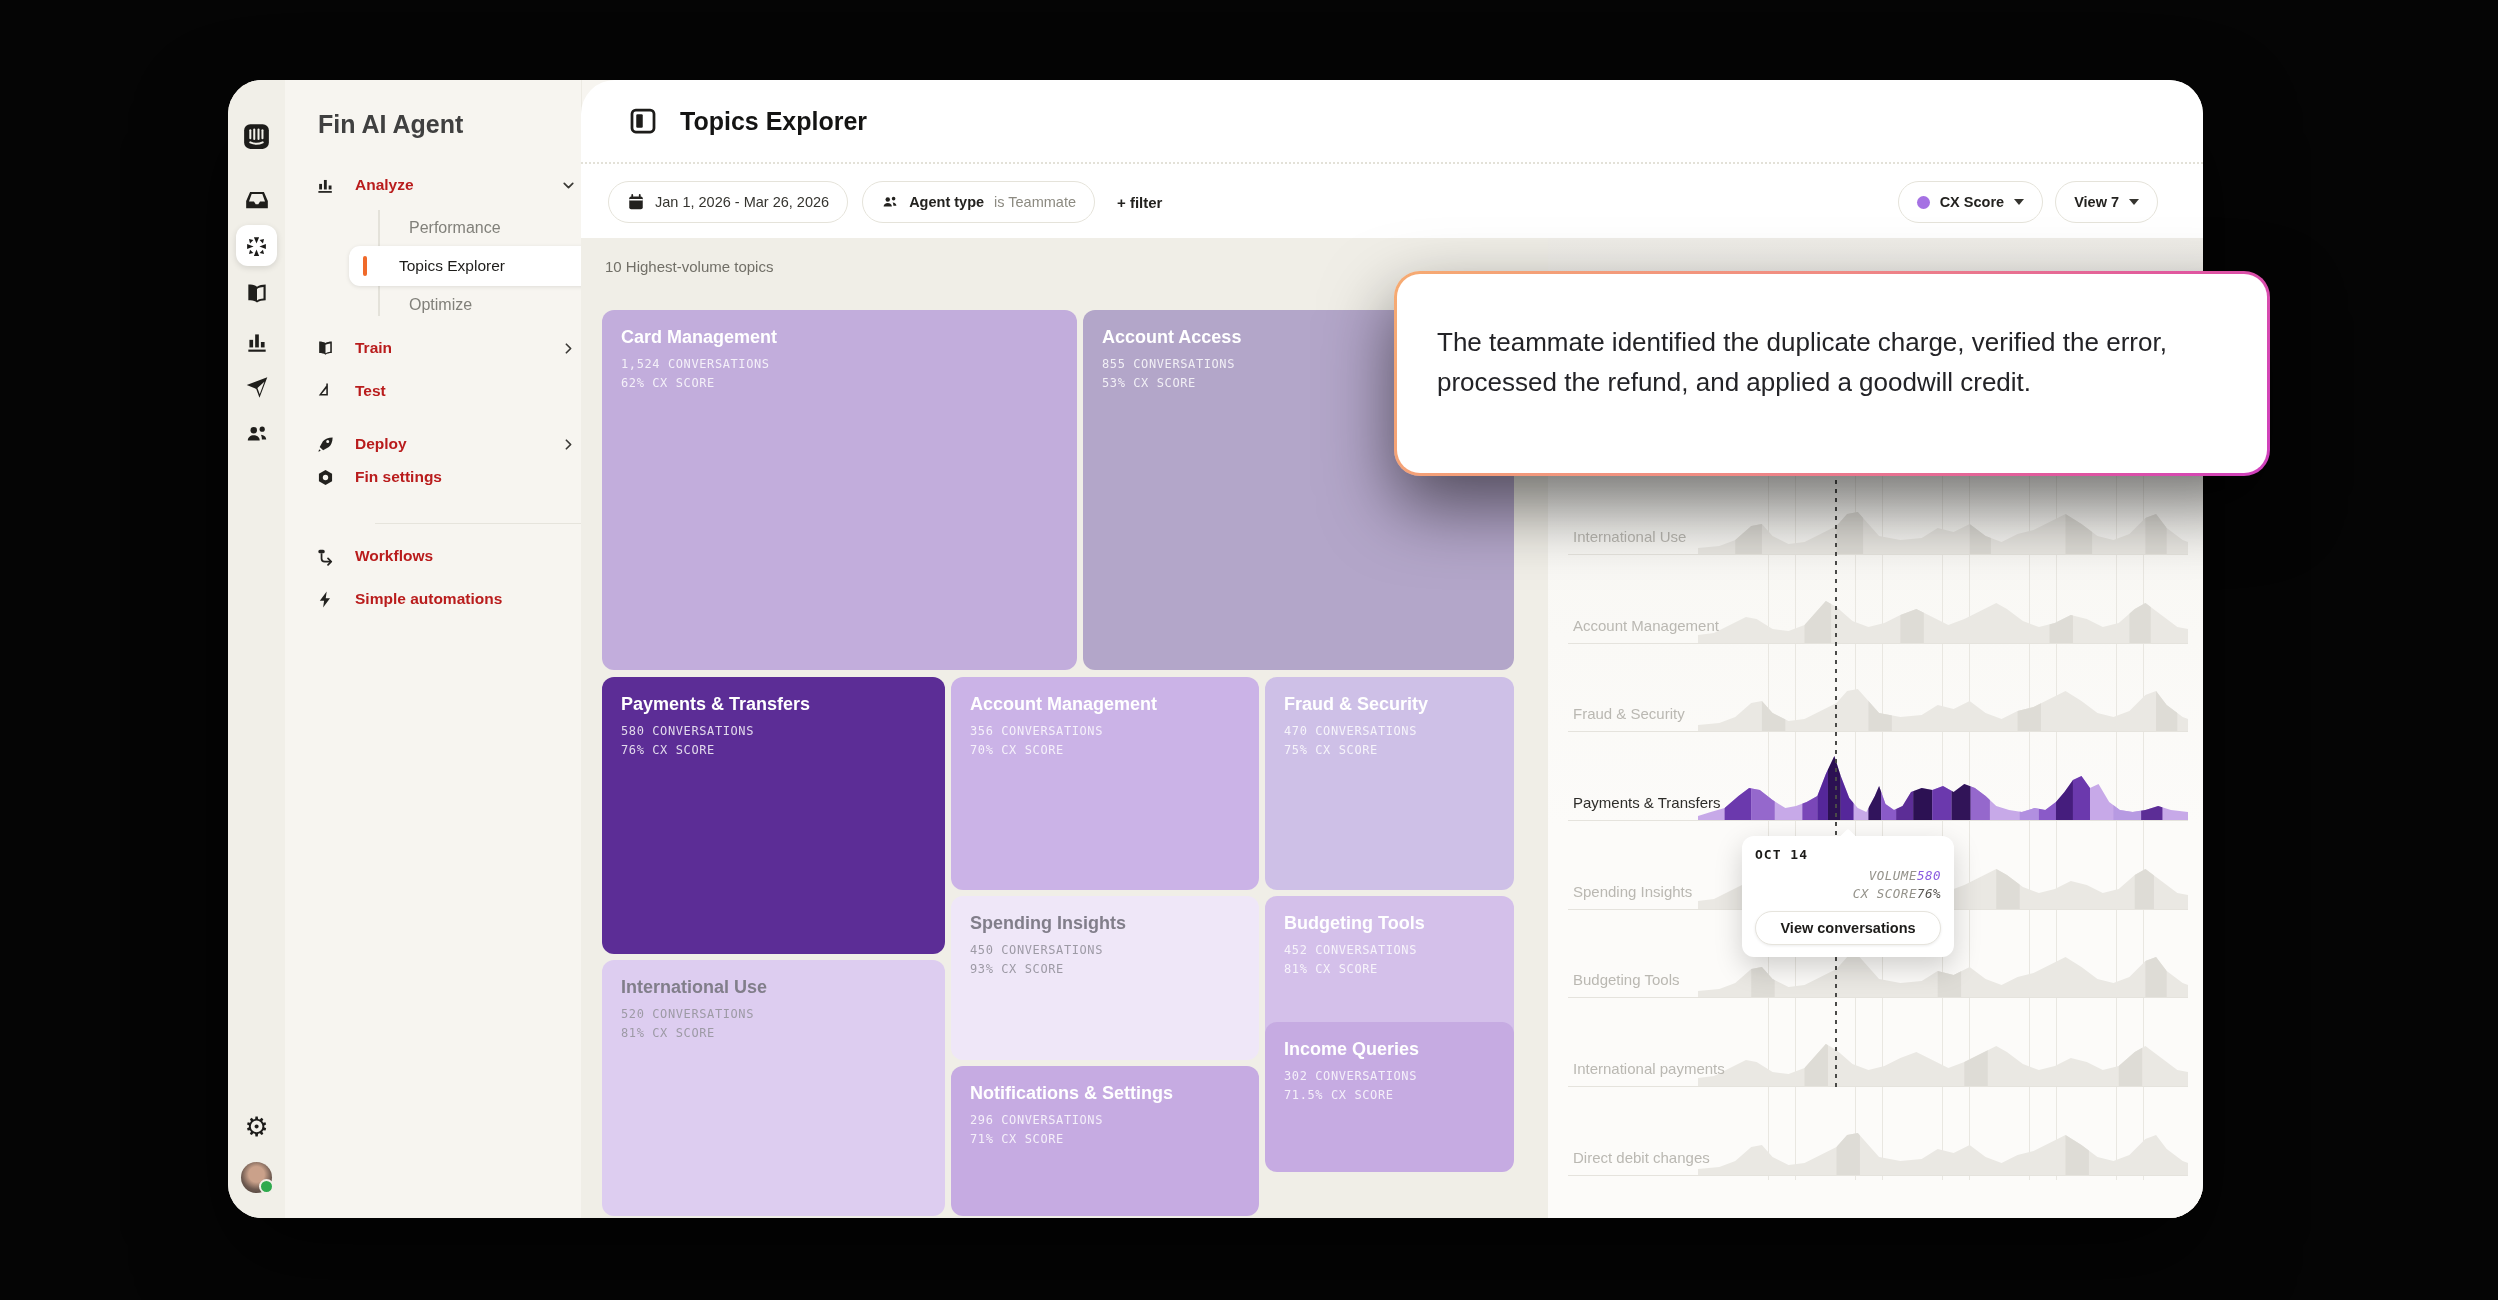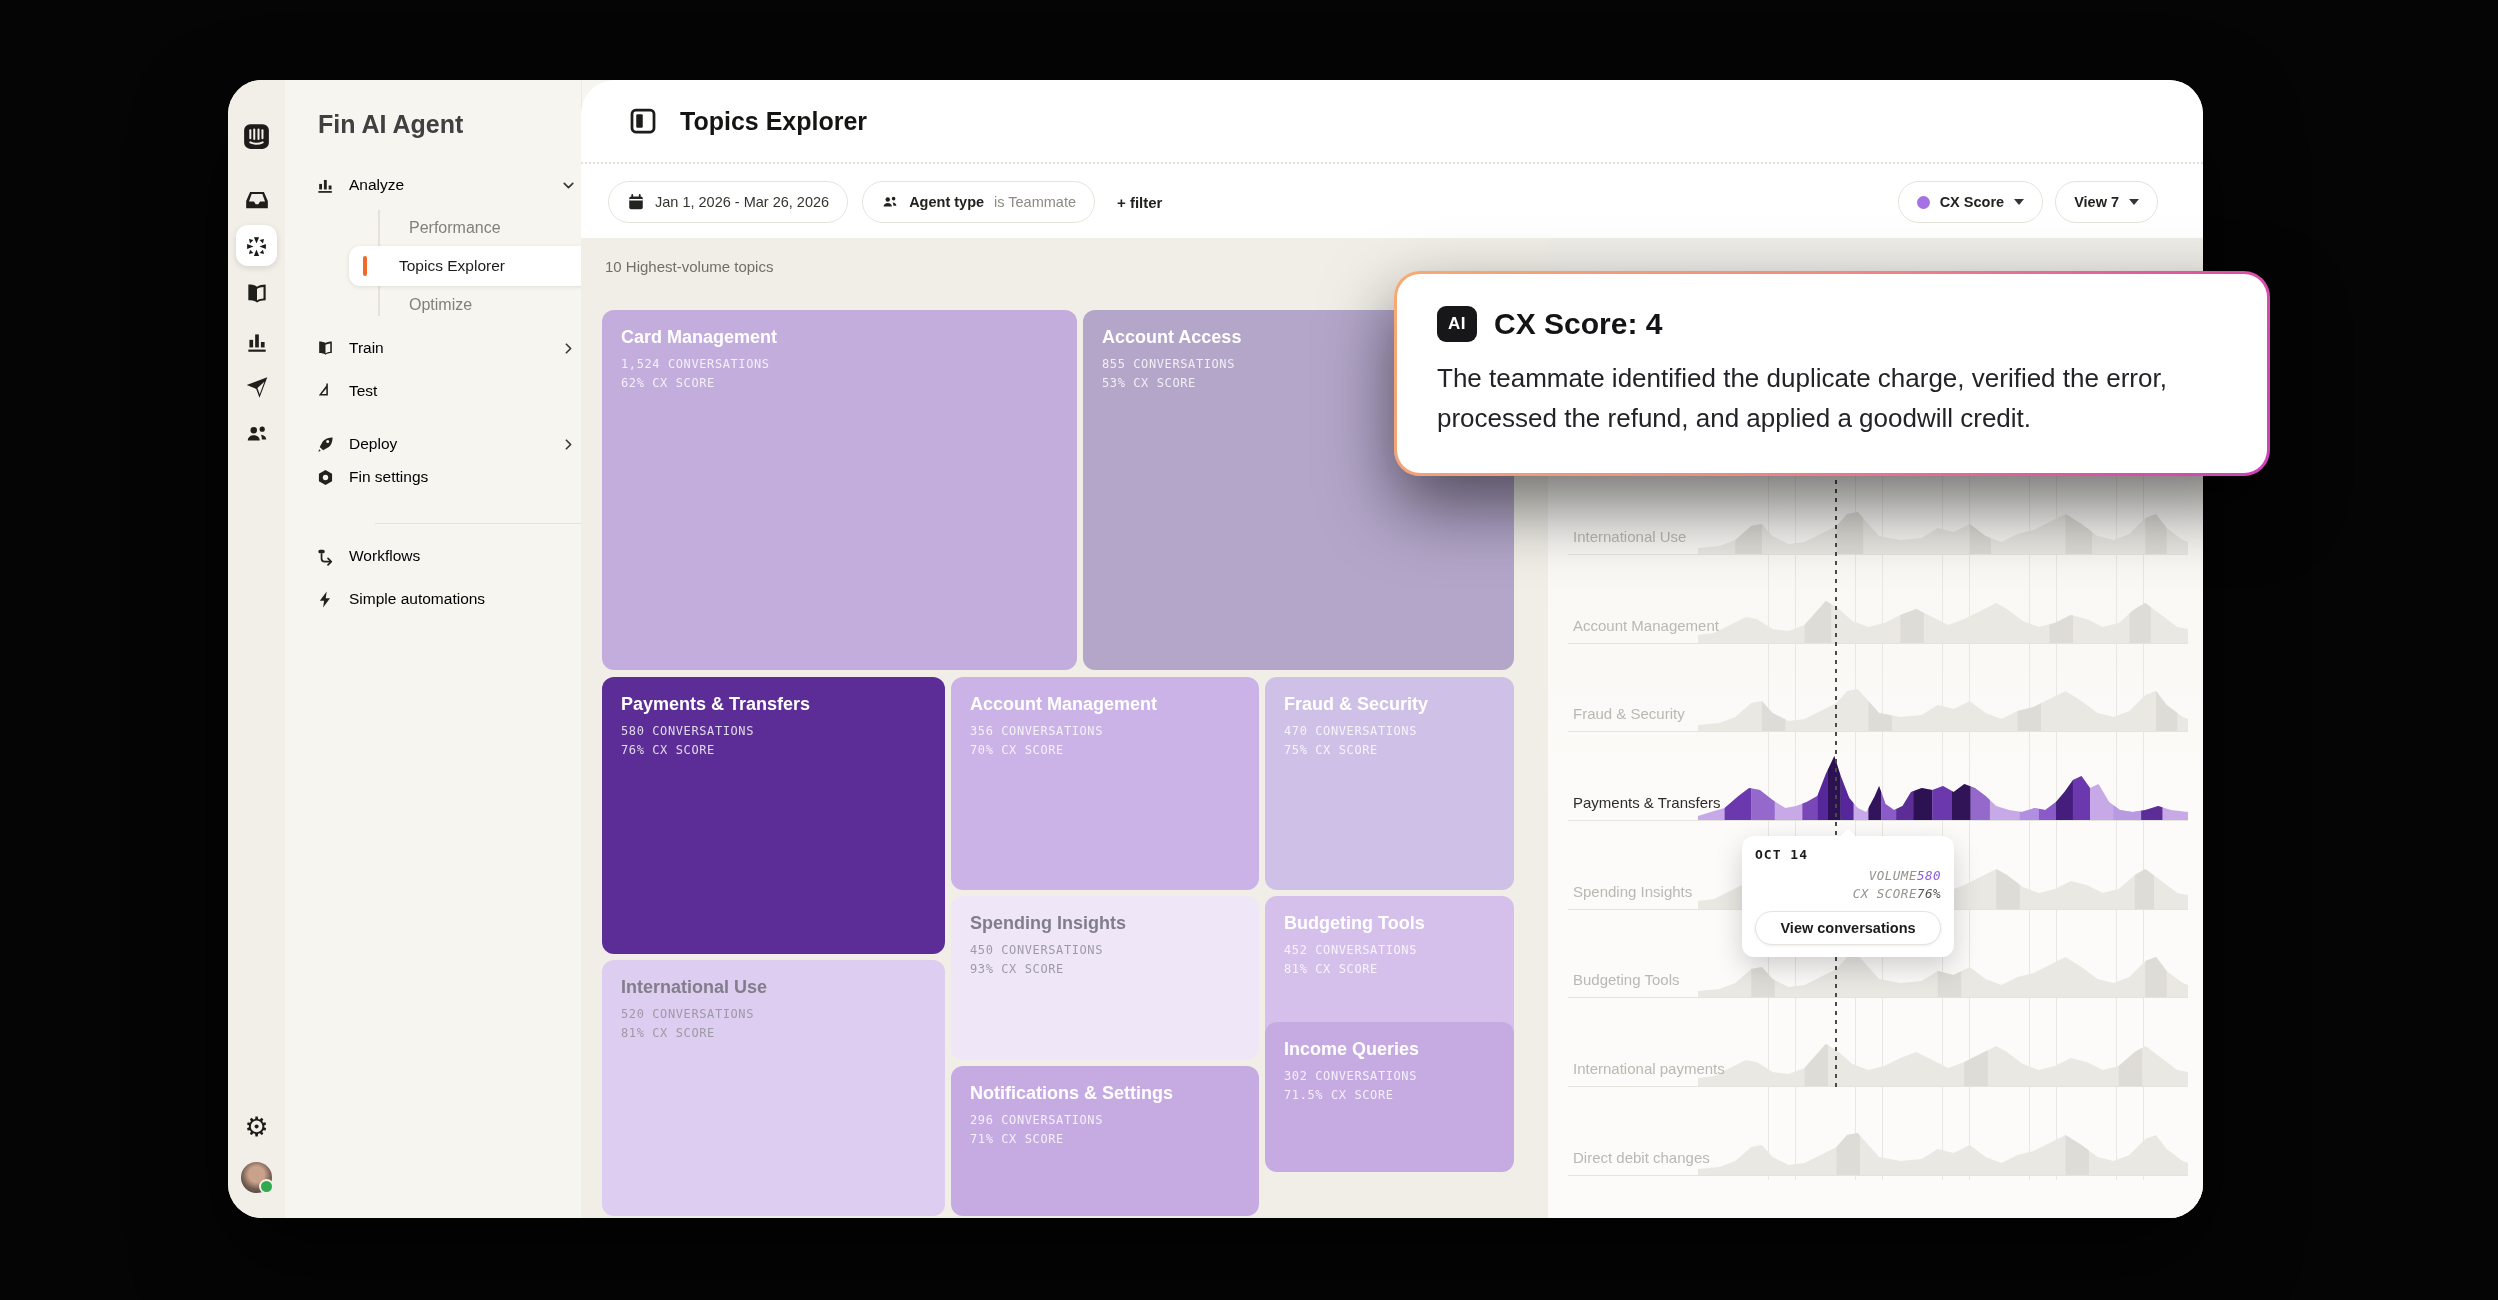--- a/index.html
+++ b/index.html
@@ -16,21 +16,21 @@
   .gear-glyph{font-size:27px;line-height:1;color:#1c1b19;}
   .avatar{position:absolute;left:13px;top:1082px;width:31px;height:31px;border-radius:50%;
     background:radial-gradient(circle at 50% 40%,#caa18a 0 32%,#6e5a50 62%,#453b36 100%);}
   .avatar .dot{position:absolute;right:-2px;bottom:-1px;width:11px;height:11px;border-radius:50%;
     background:#2faa4e;border:2px solid #f1efe8;}
   
   .nav{position:absolute;left:57px;top:0;width:296px;height:100%;background:#f7f5f0;border-right:1px solid #eceae2;}
   .nav-title{position:absolute;left:33px;top:30px;font-size:25px;font-weight:700;color:#404040;}
   .nav-row{position:absolute;left:30px;width:280px;height:40px;display:flex;align-items:center;color:#23221f;}
   .nav-row .nicon{width:20px;height:20px;margin-right:14px;display:flex;align-items:center;justify-content:center;}
-  .nav-row .nlabel{font-size:15.5px;font-weight:400;color:#000000;}
+  .nav-row .nlabel{font-size:15.5px;font-weight:700;color:#b91c1c;margin-left:6px;}
   .nav-row .chev{position:absolute;right:18px;display:flex;}
   .sub-line{position:absolute;left:93px;top:130px;width:2px;height:106px;background:#e4e2da;}
   .sub-row{position:absolute;left:124px;height:34px;display:flex;align-items:center;font-size:16px;color:#81807a;}
   .active-pill{position:absolute;left:64px;top:166px;width:276px;height:40px;background:#fff;border-radius:11px;
     box-shadow:0 1px 4px rgba(0,0,0,.10);}
   .active-pill .obar{position:absolute;left:14px;top:10px;width:4px;height:20px;border-radius:2px;background:#f06a2a;}
   .active-pill .plabel{position:absolute;left:50px;top:0;height:40px;display:flex;align-items:center;
     font-size:15.5px;color:#1d1c1a;}
   .nav-div{position:absolute;left:90px;top:443px;width:240px;height:1px;background:#e6e4dc;}
   
@@ -535,20 +535,16 @@
                 <span class="v-dark">76%</span>
               </div>
           <div class="tbtn">View conversations</div>
         </div>
       </div>
     </div>
   </div>
 </div>
 
 <div class="callout">
-  <div class="crow">
-    <div class="ai-badge">AI</div>
-    <div class="ctitle">CX Score: 4</div>
-  </div>
   <div class="cbody">The teammate identified the duplicate charge, verified the error, processed the refund, and applied a goodwill credit.</div>
 </div>
 
 </div>
 
 </body></html>

